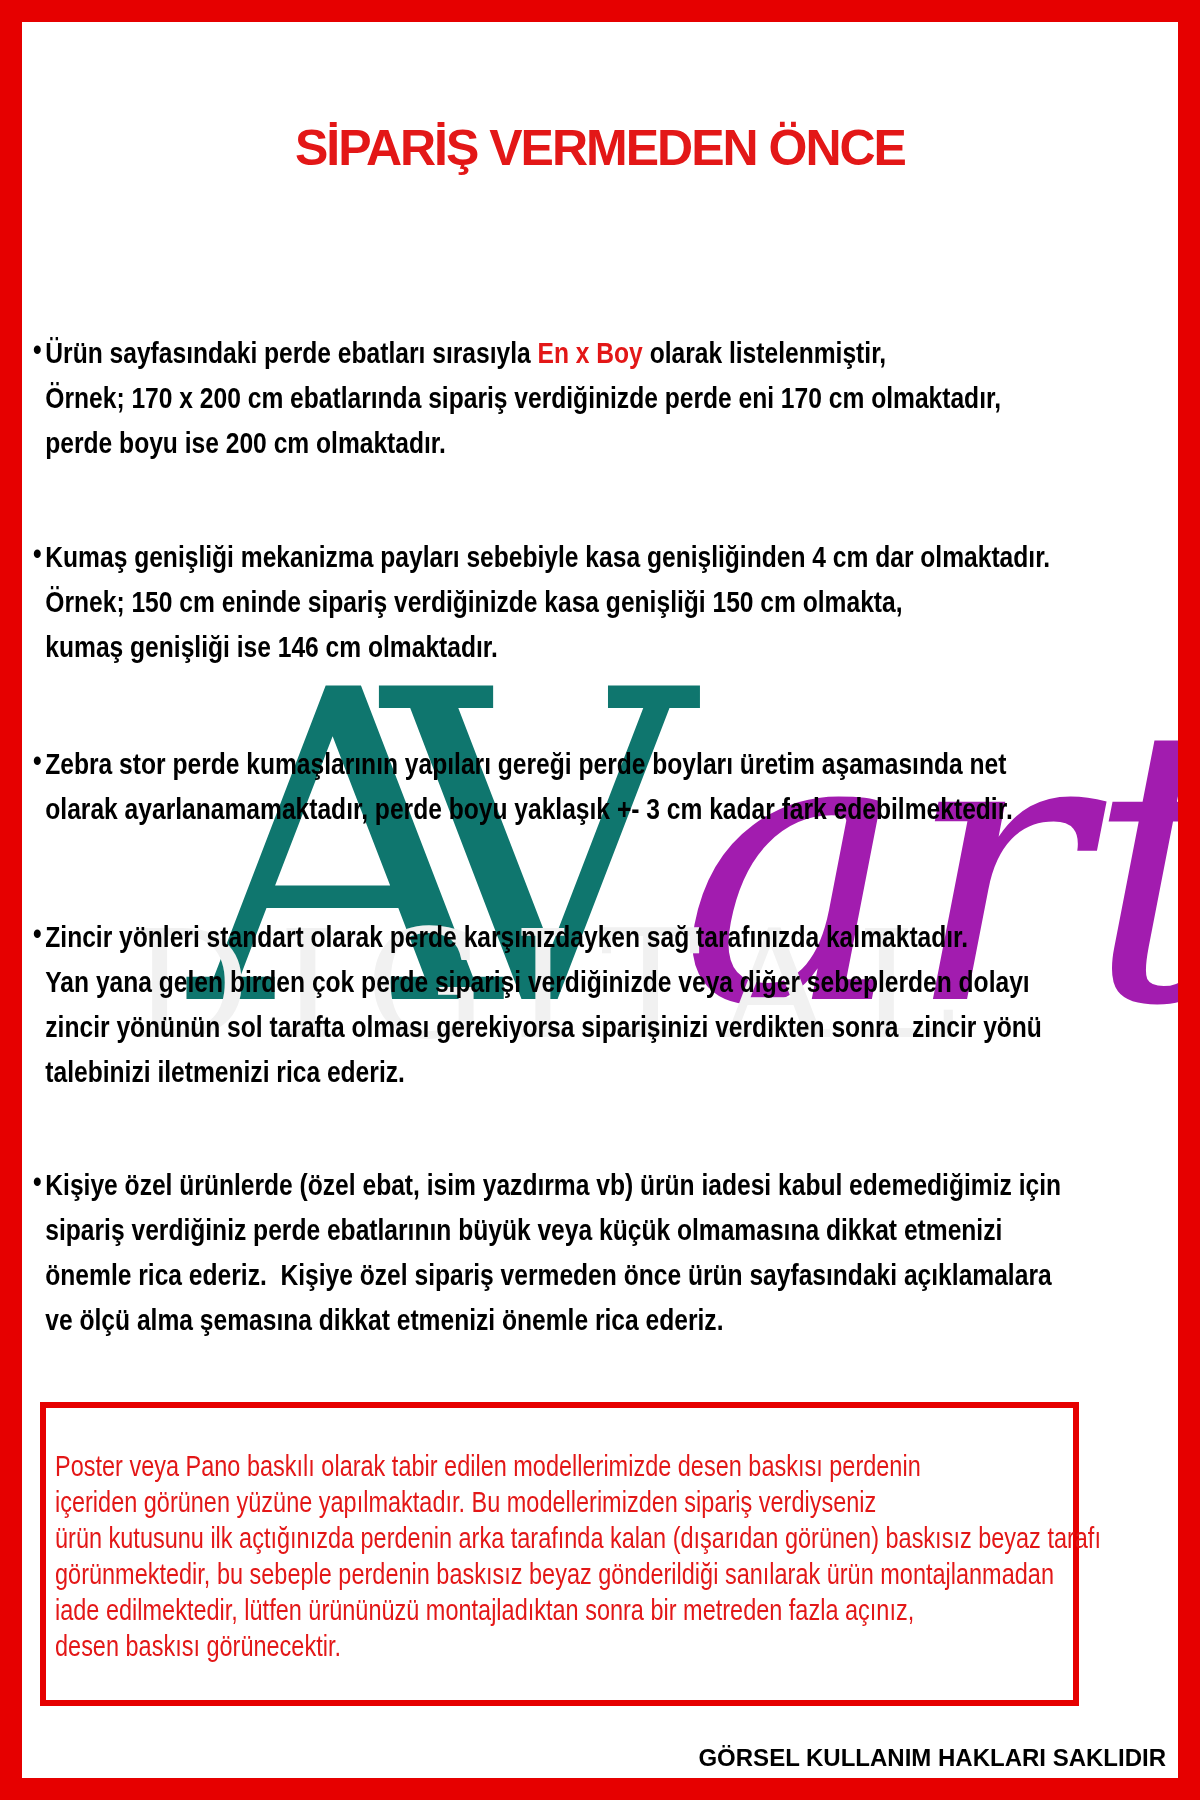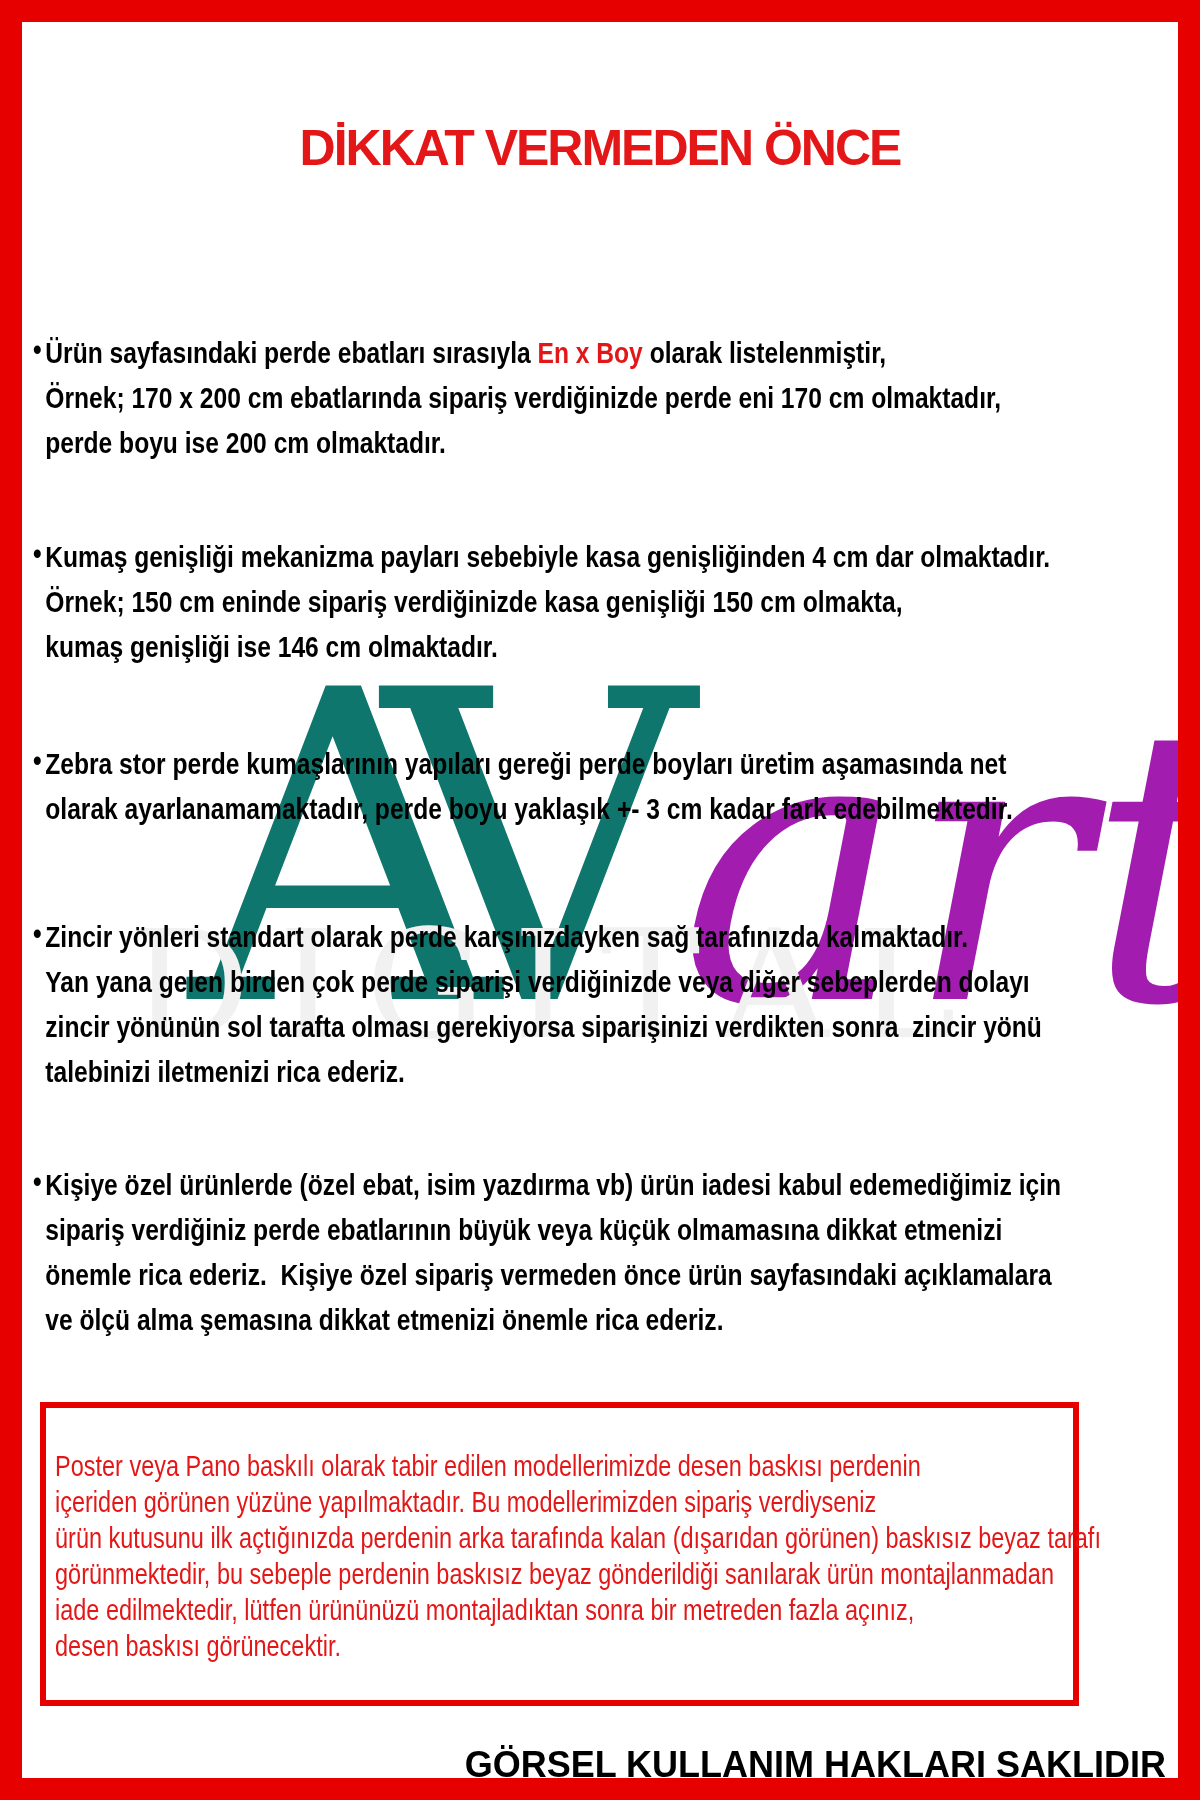--- a/index.html
+++ b/index.html
@@ -39,37 +39,37 @@
 
   
   .notice { position:absolute; left:40px; top:1402px; width:1039px; height:304px;
             border:6px solid var(--border-red,#e60000); background:transparent; }
   .notice-text { position:absolute; left:9px; top:40px; width:1300px; transform:scaleX(0.81);
                  transform-origin:0 0; font-size:29px; line-height:36px;
                  color:var(--text-red,#e31717); }
   .notice-text .nline { white-space:pre; }
 
   
-  .footer { position:absolute; top:1744px; right:34px; font-weight:bold; font-size:36px;
+  .footer { position:absolute; top:1744px; right:34px; font-weight:bold; font-size:24px;
             color:#000; white-space:pre; z-index:3; }
 </style>
 </head>
 <body>
 
 <div class="page">
 
   <div class="watermark">
     <div class="wm-brand"><span class="wm-av">AV</span><span class="wm-art">art</span></div>
     <div class="wm-digital">DIGITAL</div>
   </div>
 
   <div class="content">
 
     <h1 class="title">
-      <div class="title-line">DİKKAT VERMEDEN ÖNCE</div>
+      <div class="title-line">SİPARİŞ VERMEDEN ÖNCE</div>
     </h1>
 
     <div class="para p1">
       <span class="marker">•</span>
       <div class="line"><span>Ürün sayfasındaki perde ebatları sırasıyla </span><span class="red">En x Boy</span><span> olarak listelenmiştir,</span></div>
       <div class="line">Örnek; 170 x 200 cm ebatlarında sipariş verdiğinizde perde eni 170 cm olmaktadır,</div>
       <div class="line">perde boyu ise 200 cm olmaktadır.</div>
     </div>
 
     <div class="para p2">

